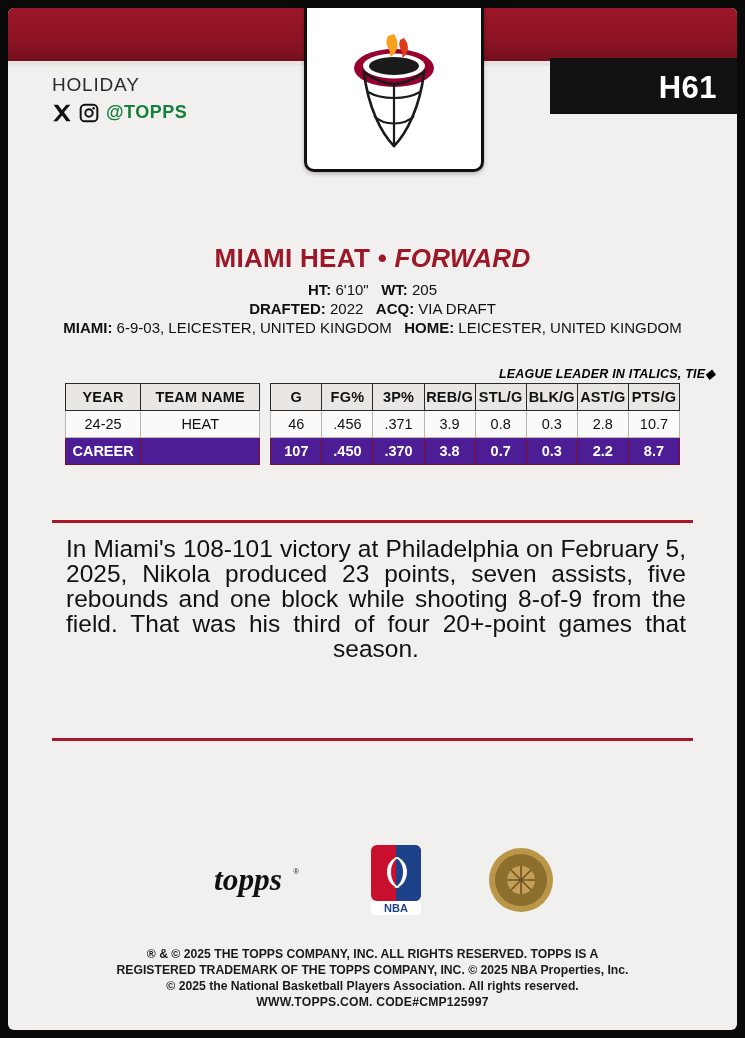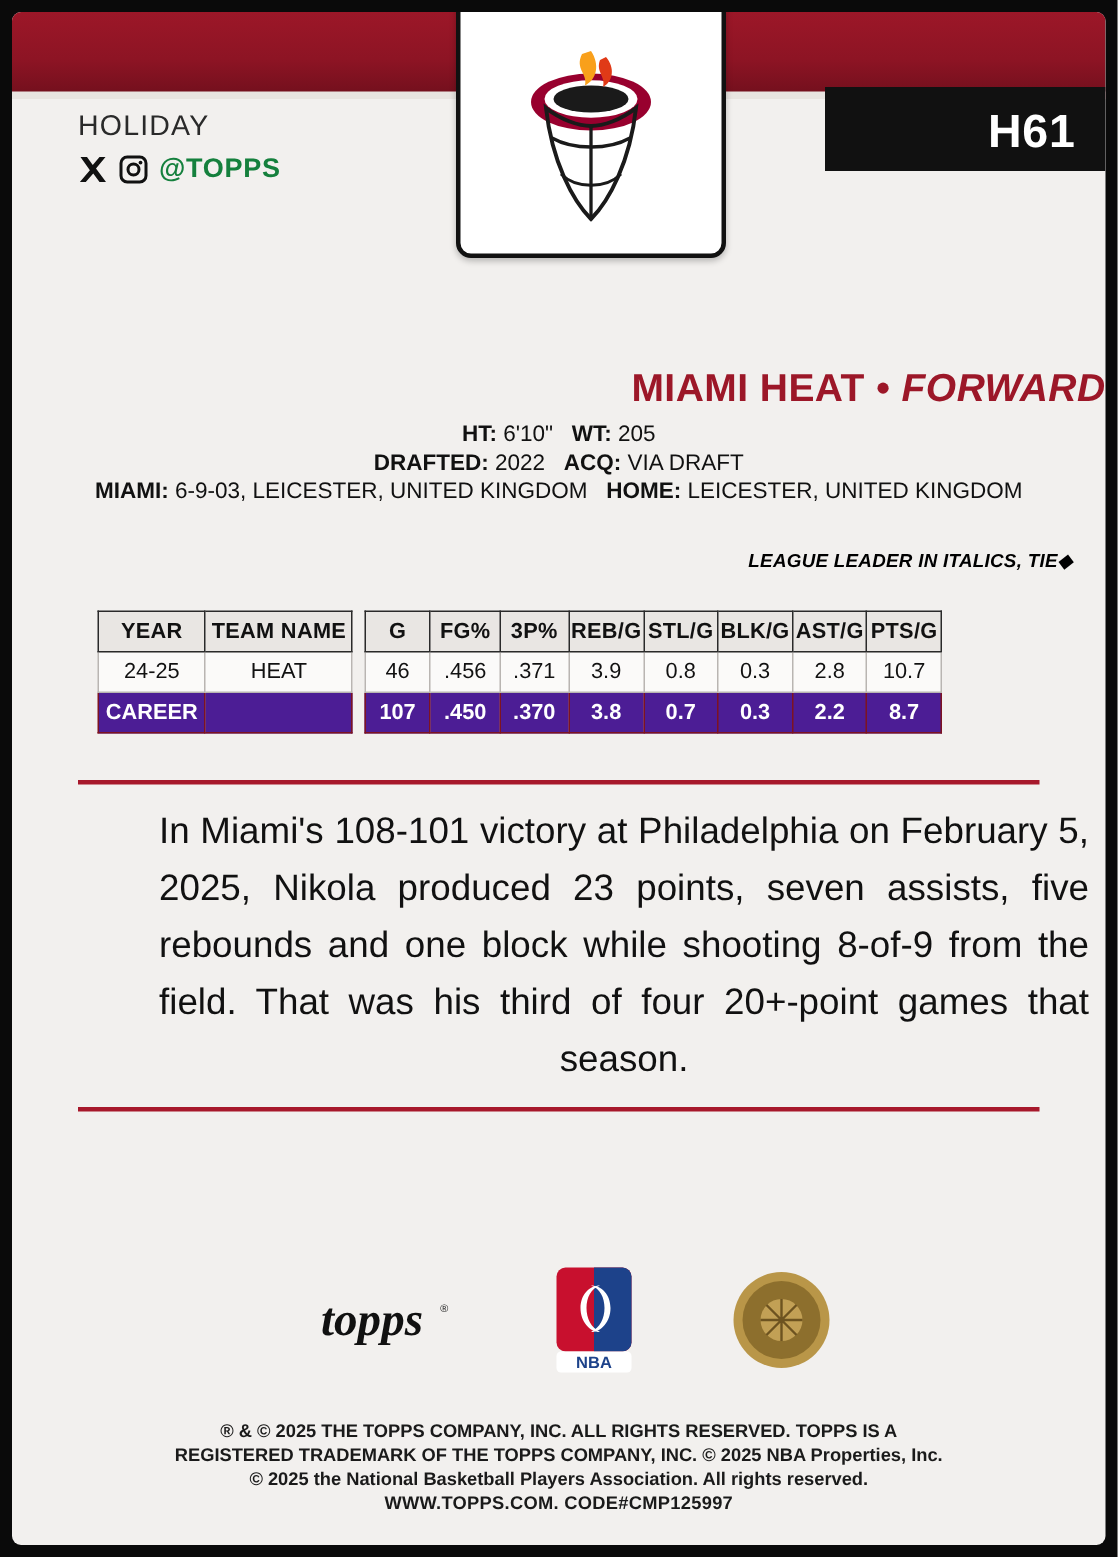--- a/index.html
+++ b/index.html
@@ -58,42 +58,41 @@
     width:120px;height:120px;
   }
   
   .name{
     position:absolute;left:0;top:190px;width:100%;text-align:center;
     font-size:35px;color:#111;letter-spacing:0.5px;
   }
   .name .first{font-style:italic;font-weight:bold;}
   .name .last{font-weight:bold;}
   .teamline{
-    position:absolute;left:0;top:235px;width:100%;text-align:right;
+    position:absolute;left:0;top:235px;width:100%;text-align:center;
     font-size:26px;color:#9c1728;font-weight:bold;letter-spacing:0.3px;
   }
   .teamline .pos{font-style:italic;}
   .bio{
     position:absolute;left:0;top:272px;width:100%;text-align:center;
     font-size:15px;color:#111;line-height:19px;
   }
   .bio b{font-weight:bold;text-align:right;}
   .bio .row{white-space:nowrap;}
   
   .leaguenote{
     position:absolute;right:22px;top:358px;
     font-size:12.5px;font-weight:bold;color:#000000;font-style:italic;
     letter-spacing:0.2px;
   }
   
   .stats{
-    position:absolute;left:57px;top:375px;width:563px;
+    position:absolute;left:57px;top:375px;width:615px;
     border-collapse:collapse;
     font-size:15px;
-    margin-top:24px;
   }
   .stats th,.stats td{
     padding:0;height:26px;text-align:center;
     font-weight:bold;color:#111;
   }
   .stats thead th{
     background:#e9e6e3;border:1px solid #2a2a2a;
     font-size:14.5px;letter-spacing:0.2px;
   }
   .stats thead th.gap{background:transparent;border:none;width:10px;}
@@ -110,22 +109,22 @@
   .teamcell{width:118px;text-align:left;padding-left:10px;}
   .statcell{width:50px;}
   
   .rule{
     position:absolute;left:44px;width:641px;height:3px;background:#a7182b;
   }
   .rule.top{top:512px;}
   .rule.bottom{top:730px;}
   .blurb{
     position:absolute;left:58px;top:528px;width:620px;
-    font-size:24.5px;line-height:38px;color:#111;
-    text-align:justify;text-align-last:center;margin-left:40px;
+    font-size:24.5px;line-height:25px;color:#111;
+    text-align:justify;text-align-last:center;
   }
   
   .logos{
     position:absolute;left:0;top:836px;width:100%;
     display:flex;justify-content:center;align-items:center;gap:66px;
   }
   .topps-logo{width:112px;height:46px;position:relative;}
   .nba-logo{width:52px;height:72px;}
   .nbpa-logo{width:66px;height:66px;}
   

